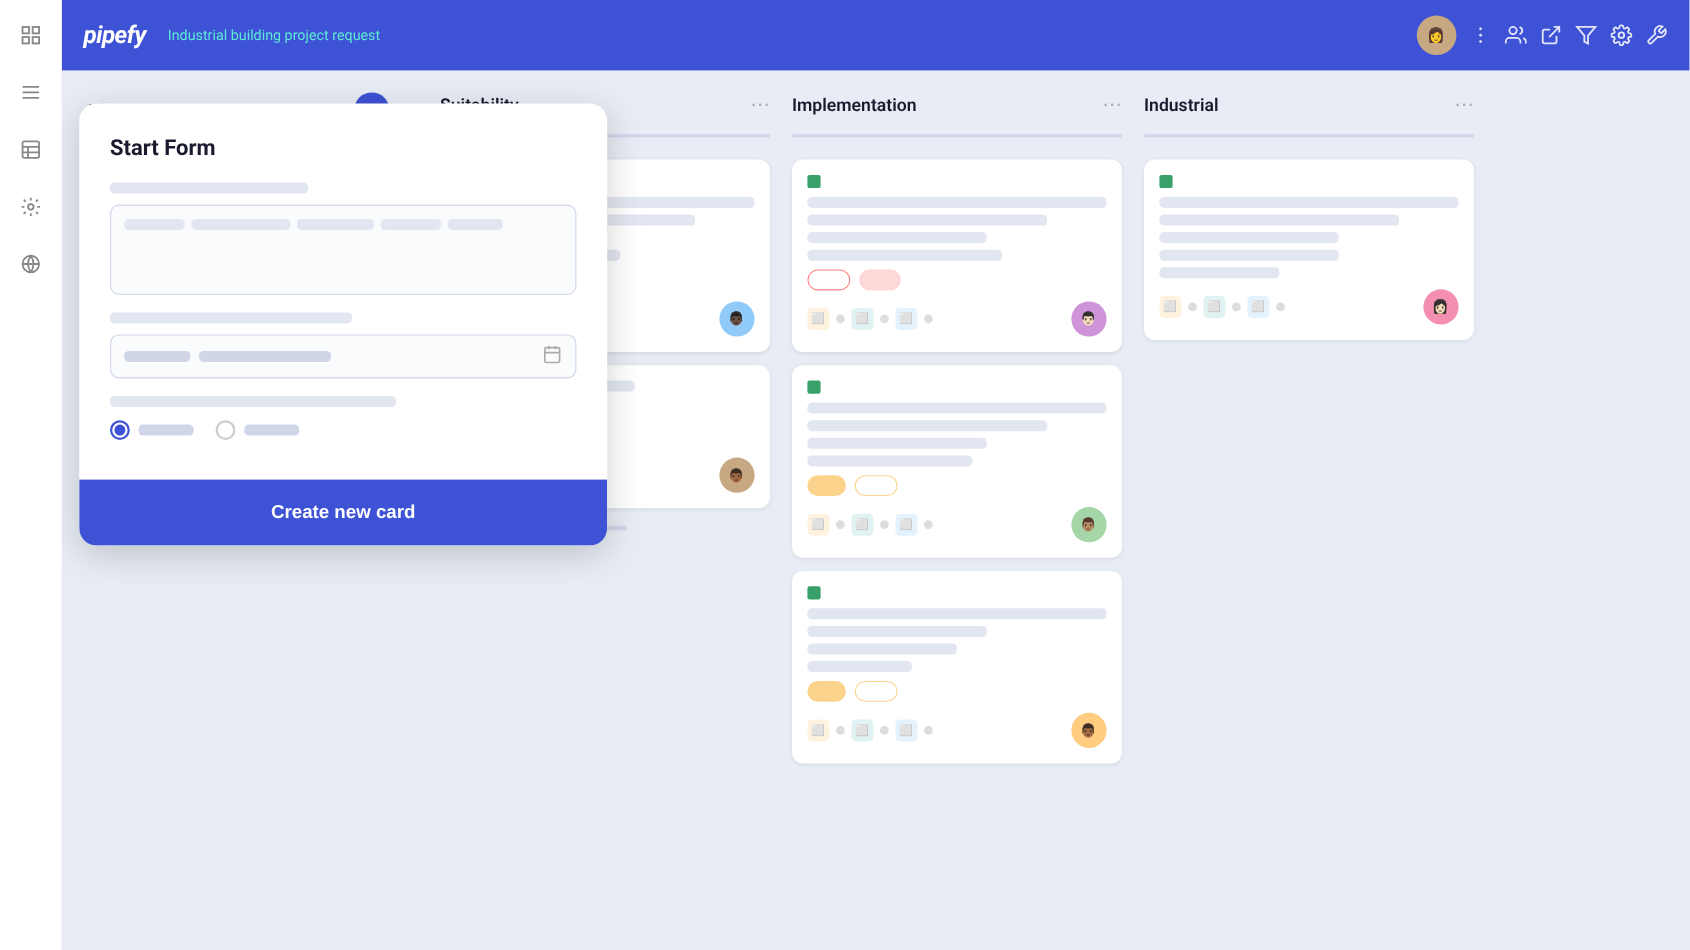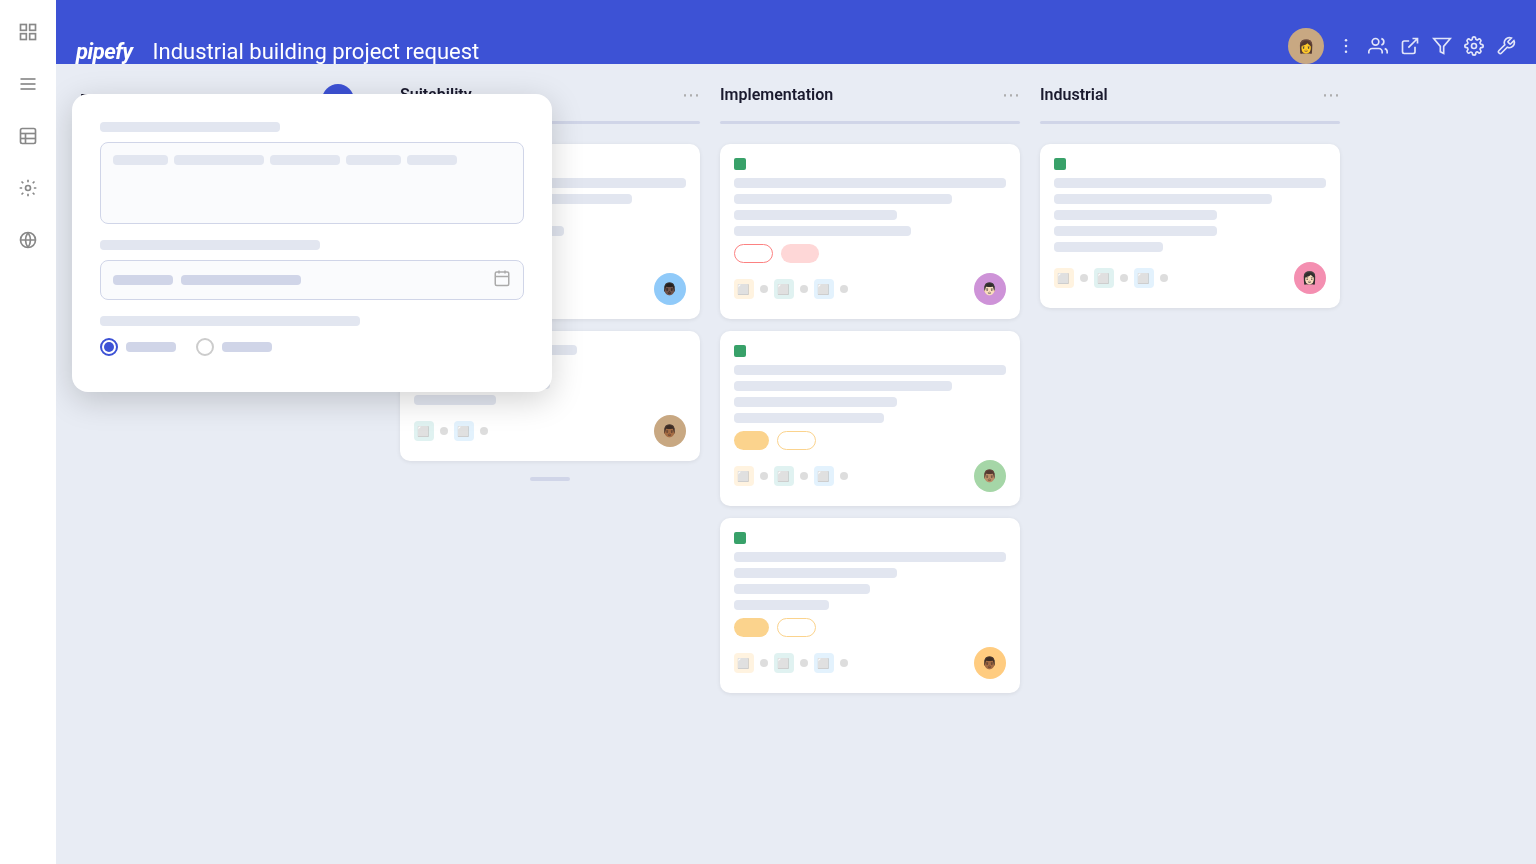--- a/index.html
+++ b/index.html
@@ -42,40 +42,40 @@
       display: flex;
       flex-direction: column;
       overflow: hidden;
     }
 
     
     .header {
       background: #3d52d5;
       height: 64px;
       display: flex;
-      align-items: flex-end;
+      align-items: center;
       padding: 0 20px;
       justify-content: space-between;
       flex-shrink: 0;
     }
     .header-left {
       display: flex;
       align-items: center;
       gap: 20px;
     }
     .logo {
       color: #fff;
       font-size: 22px;
       font-weight: 700;
       letter-spacing: -0.5px;
     }
     .logo span { font-style: italic; }
     .header-title {
-      color: #ffffff;
-      font-size: 22px;
+      color: #5eead4;
+      font-size: 13px;
       font-weight: 400;
     }
     .header-right {
       display: flex;
       align-items: center;
       gap: 12px;
     }
     .header-icon {
       color: rgba(255,255,255,0.85);
       cursor: pointer;
@@ -652,20 +652,21 @@
             </div>
             <div class="avatar-placeholder avatar-pink">👩🏻</div>
           </div>
         </div>
       </div>
 
     </div>
 
     <div class="start-form-modal">
       <div class="form-body">
+        <div class="form-title">Start Form</div>
 
         <div class="form-field">
           <div class="form-field-label-skeleton" style="width:180px;"></div>
           <div style="border:1.5px solid #d0d5e8; border-radius:8px; padding:12px; background:#fafbfd; min-height:82px;">
             <div style="display:flex; gap:6px; flex-wrap:wrap; margin-bottom:6px;">
               <div style="height:10px; background:#e2e6f0; border-radius:4px; width:55px;"></div>
               <div style="height:10px; background:#e2e6f0; border-radius:4px; width:90px;"></div>
               <div style="height:10px; background:#e2e6f0; border-radius:4px; width:70px;"></div>
               <div style="height:10px; background:#e2e6f0; border-radius:4px; width:55px;"></div>
               <div style="height:10px; background:#e2e6f0; border-radius:4px; width:50px;"></div>
@@ -699,16 +700,17 @@
               <div class="radio-label-skeleton"></div>
             </div>
             <div class="radio-option">
               <div class="radio-circle unselected"></div>
               <div class="radio-label-skeleton"></div>
             </div>
           </div>
         </div>
       </div>
 
+      <button class="form-submit-btn">Create new card</button>
     </div>
 
   </div>
 </div>
 
 </body></html>

